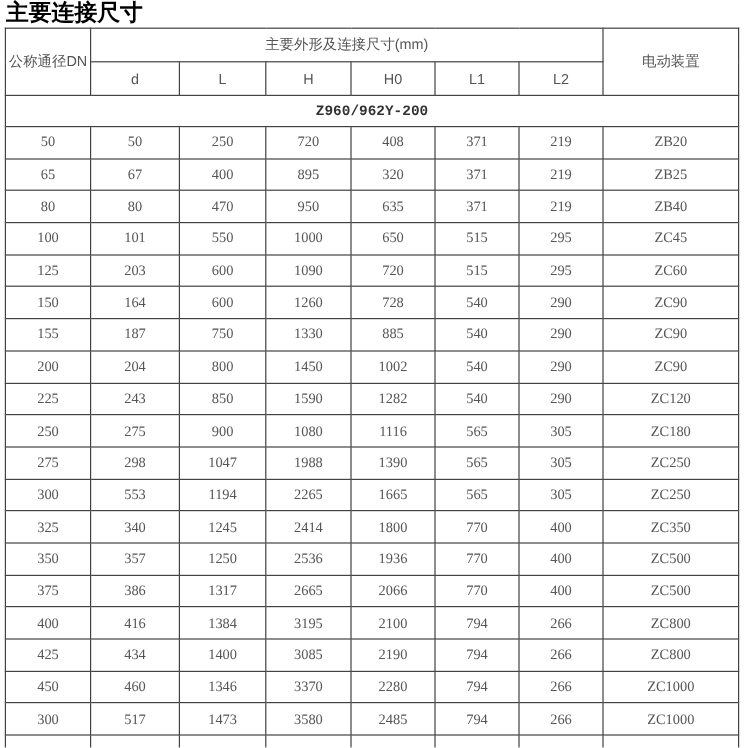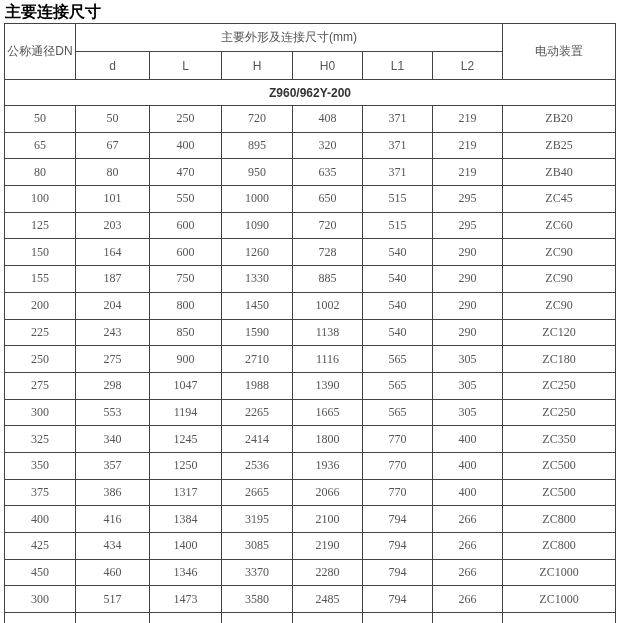--- a/index.html
+++ b/index.html
@@ -8,21 +8,21 @@
     background: #ffffff;
   }
   body {
     width: 623px;
     height: 623px;
     overflow: hidden;
     font-family: "Liberation Sans", "DejaVu Sans", sans-serif;
     position: relative;
   }
   .page-title {
-    font-size: 16px;
+    font-size: 19px;
     font-weight: bold;
     color: #000000;
     padding: 5px 0 4px 5px;
     line-height: 14px;
   }
   table.spec-table {
     border-collapse: collapse;
     table-layout: fixed;
     margin-left: 4px;
     width: 612px;
@@ -33,21 +33,21 @@
     text-align: center;
     vertical-align: middle;
     font-size: 12px;
     font-weight: normal;
     color: #555555;
     padding: 0;
     overflow: hidden;
     white-space: nowrap;
   }
   .spec-table thead tr { height: 28px; }
-  .spec-table tr.model-row { height: 26px; }
+  .spec-table tr.model-row { height: 26px; font-family: Liberation Mono, monospace; }
   .spec-table tr.model-row td {
     font-weight: bold;
     color: #333333;
   }
   .spec-table tbody tr.data-row { height: 26.7px; font-family: Liberation Serif, serif; }
   .spec-table tbody tr.partial-row { height: 27px; }
   col.c-dn  { width: 71px; }
   col.c-d   { width: 74px; }
   col.c-l   { width: 72px; }
   col.c-h   { width: 71px; }
@@ -170,30 +170,30 @@
         <td>1002</td>
         <td>540</td>
         <td>290</td>
         <td>ZC90</td>
       </tr>
       <tr class="data-row">
         <td>225</td>
         <td>243</td>
         <td>850</td>
         <td>1590</td>
-        <td>1138</td>
+        <td>1282</td>
         <td>540</td>
         <td>290</td>
         <td>ZC120</td>
       </tr>
       <tr class="data-row">
         <td>250</td>
         <td>275</td>
         <td>900</td>
-        <td>2710</td>
+        <td>1080</td>
         <td>1116</td>
         <td>565</td>
         <td>305</td>
         <td>ZC180</td>
       </tr>
       <tr class="data-row">
         <td>275</td>
         <td>298</td>
         <td>1047</td>
         <td>1988</td>

